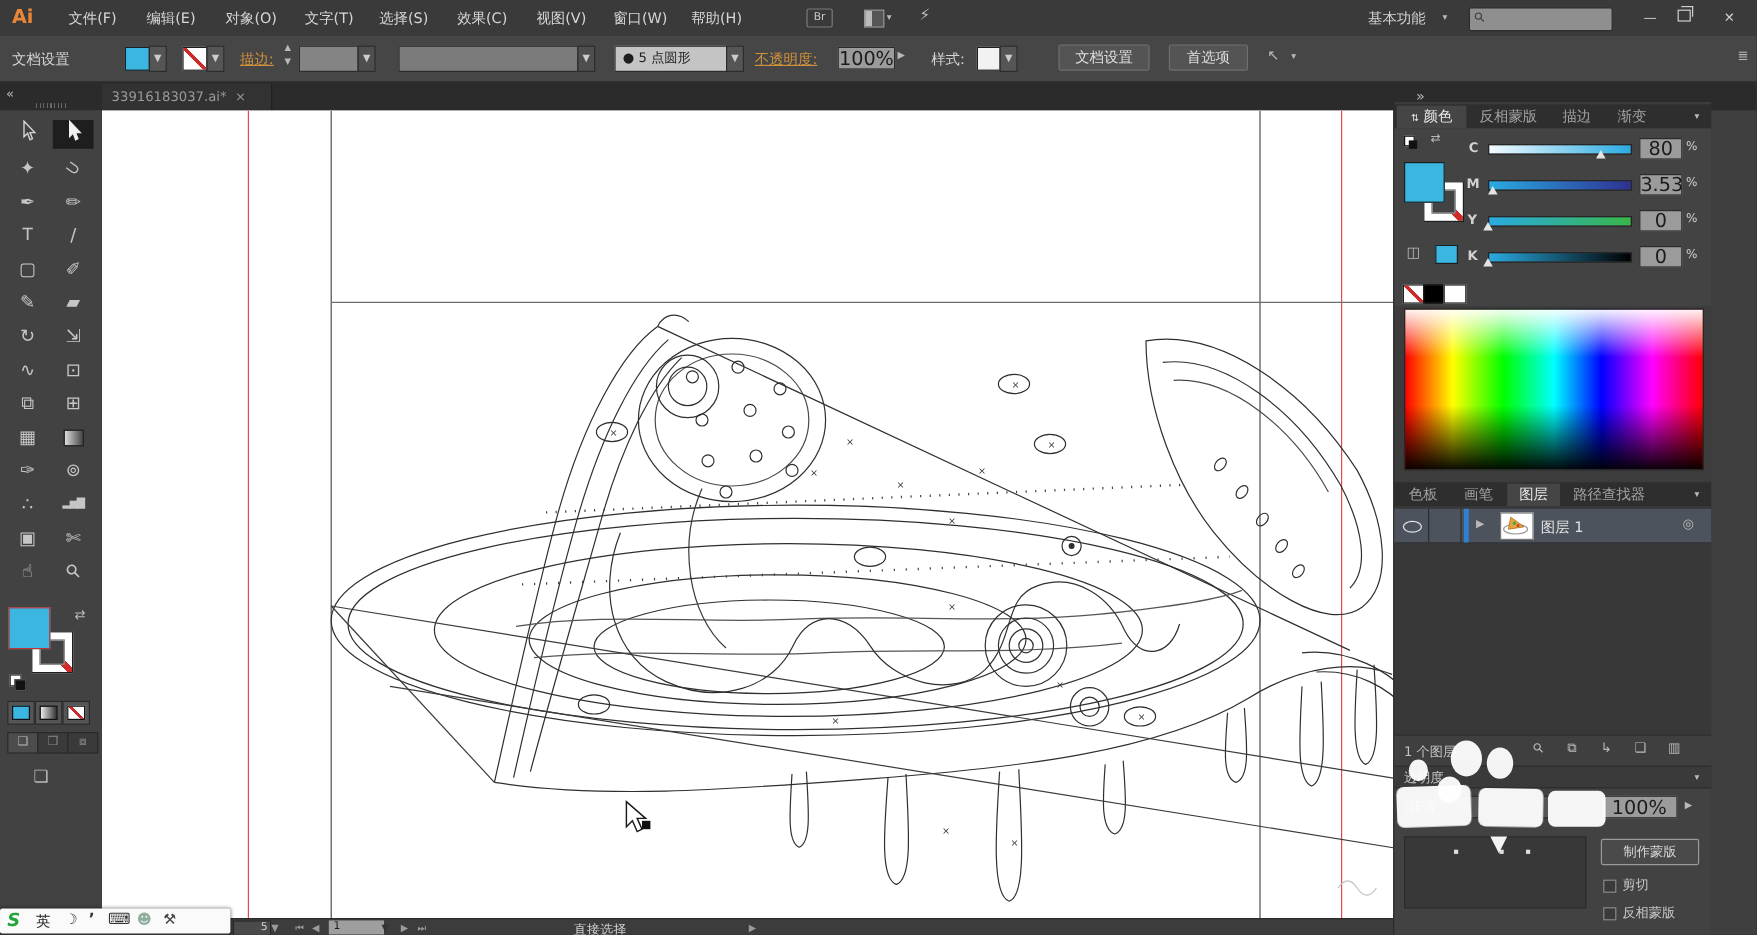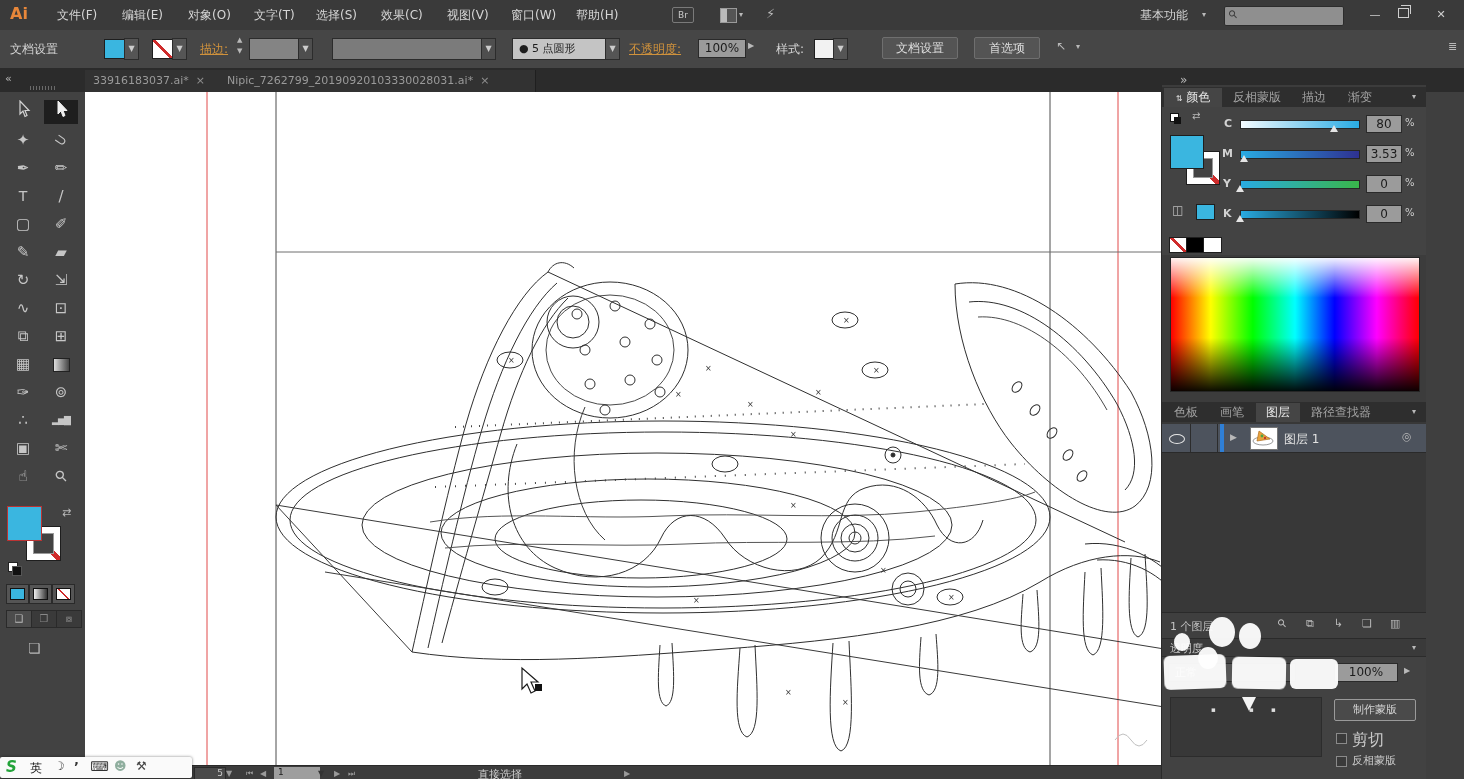--- a/index.html
+++ b/index.html
@@ -39,21 +39,21 @@
   .thumb{background:#848484;border-radius:1px;}
   .scarrow{color:#9a9a9a;font-size:8px;text-align:center;}
   
   .statusbar{left:0;top:765px;width:1207px;height:14px;background:#3c3c3c;border-top:1px solid #2a2a2a;}
   
   .rpanel{left:1161px;top:85px;width:264px;height:694px;background:#3c3c3c;border-left:1px solid #2a2a2a;}
   .ptabstrip{background:#2e2e2e;height:20px;width:264px;}
   .ptab{top:1px;height:19px;line-height:19px;font-size:12px;color:#a2a2a2;text-align:center;}
   .ptab.active{background:#454545;color:#e8e8e8;}
   .chlabel{color:#d2d2d2;font-size:11px;font-weight:bold;}
-  .valbox{background:#9b9b9b;color:#1c1c1c;font-size:12px;text-align:center;line-height:16px;border:1px solid #2a2a2a;}
+  .valbox{background:#9b9b9b;color:#1c1c1c;font-size:16px;text-align:center;line-height:16px;border:1px solid #2a2a2a;}
   .track{height:7px;border:1px solid #262626;}
   .handle{width:0;height:0;border-left:4px solid transparent;border-right:4px solid transparent;border-bottom:7px solid #e4e4e4;}
   .wmark{background:#fff;opacity:.95;filter:blur(.4px);}
   input{outline:none;}
 </style>
 </head>
 <body>
 
 <div class="app">
 
@@ -113,23 +113,20 @@
     <span class="abs ico" style="left:1076px;top:12px;font-size:8px;">▾</span>
     <span class="abs ico" style="left:1448px;top:10px;font-size:11px;">≣</span>
   </div>
 
   <div class="abs tabbar">
     <span class="abs ico" style="left:5px;top:4px;font-size:11px;">«</span>
     <div class="abs" style="left:30px;top:18px;width:26px;height:4px;background:repeating-linear-gradient(to right,#6a6a6a 0 1px,transparent 1px 3px);"></div>
     <div class="abs doctab" style="left:85px;width:133px;padding:0 0 0 8px;">
       <span>33916183037.ai*</span><span class="close">×</span>
     </div>
-    <div class="abs doctab" style="left:219px;width:308px;padding:0 0 0 8px;">
-      <span>Nipic_7262799_20190920103330028031.ai*</span><span class="close">×</span>
-    </div>
     <span class="abs ico" style="left:1180px;top:5px;font-size:12px;">»</span>
   </div>
 
   <div class="abs toolbar">
 
     <div class="abs tool" style="left:6px;top:8px;">
       <svg width="16" height="18" viewBox="0 0 16 18">
         <path d="M5,1 L5,14 L8,11 L10,16.5 L12,15.5 L10,10.5 L14,10.5 Z" fill="none" stroke="#d2d2d2" stroke-width="1.2"></path>
       </svg>
     </div>
@@ -435,21 +432,21 @@
       <div class="abs" style="left:6px;top:24px;width:120px;height:17px;background:#565656;border:1px solid #2a2a2a;color:#d5d5d5;font-size:11px;line-height:17px;padding-left:6px;">正常</div>
       <div class="abs valbox" style="left:172px;top:24px;width:62px;height:17px;line-height:17px;">100%</div>
       <span class="abs ico" style="left:242px;top:27px;font-size:8px;">▶</span>
       <div class="abs" style="left:8px;top:58px;width:150px;height:58px;background:#383838;border:1px solid #2c2c2c;">
         <span class="abs" style="left:40px;top:8px;color:#ddd;font-size:7px;">▪</span>
         <span class="abs" style="left:78px;top:8px;color:#ddd;font-size:7px;">▪</span>
         <span class="abs" style="left:100px;top:8px;color:#ddd;font-size:7px;">▪</span>
       </div>
       <div class="abs" style="left:172px;top:60px;width:80px;height:20px;border:1px solid #9a9a9a;border-radius:2px;background:#4a4a4a;color:#d5d5d5;font-size:11px;text-align:center;line-height:20px;">制作蒙版</div>
       <div class="abs" style="left:174px;top:94px;width:9px;height:9px;border:1px solid #8a8a8a;background:#3a3a3a;"></div>
-      <span class="abs" style="left:190px;top:91px;color:#c9c9c9;font-size:16px;">剪切</span>
+      <span class="abs" style="left:190px;top:91px;color:#c9c9c9;font-size:11px;">剪切</span>
       <div class="abs" style="left:174px;top:117px;width:9px;height:9px;border:1px solid #8a8a8a;background:#3a3a3a;"></div>
       <span class="abs" style="left:190px;top:114px;color:#c9c9c9;font-size:11px;">反相蒙版</span>
     </div>
 
     <div>
       <div class="abs wmark" style="left:47px;top:532px;width:26px;height:30px;border-radius:50%;"></div>
       <div class="abs wmark" style="left:77px;top:538px;width:22px;height:26px;border-radius:50%;"></div>
       <div class="abs wmark" style="left:12px;top:548px;width:16px;height:18px;border-radius:50%;"></div>
       <div class="abs wmark" style="left:36px;top:562px;width:20px;height:22px;border-radius:50%;"></div>
       <div class="abs wmark" style="left:2px;top:570px;width:62px;height:34px;border-radius:6px;transform:rotate(-2deg);"></div>

